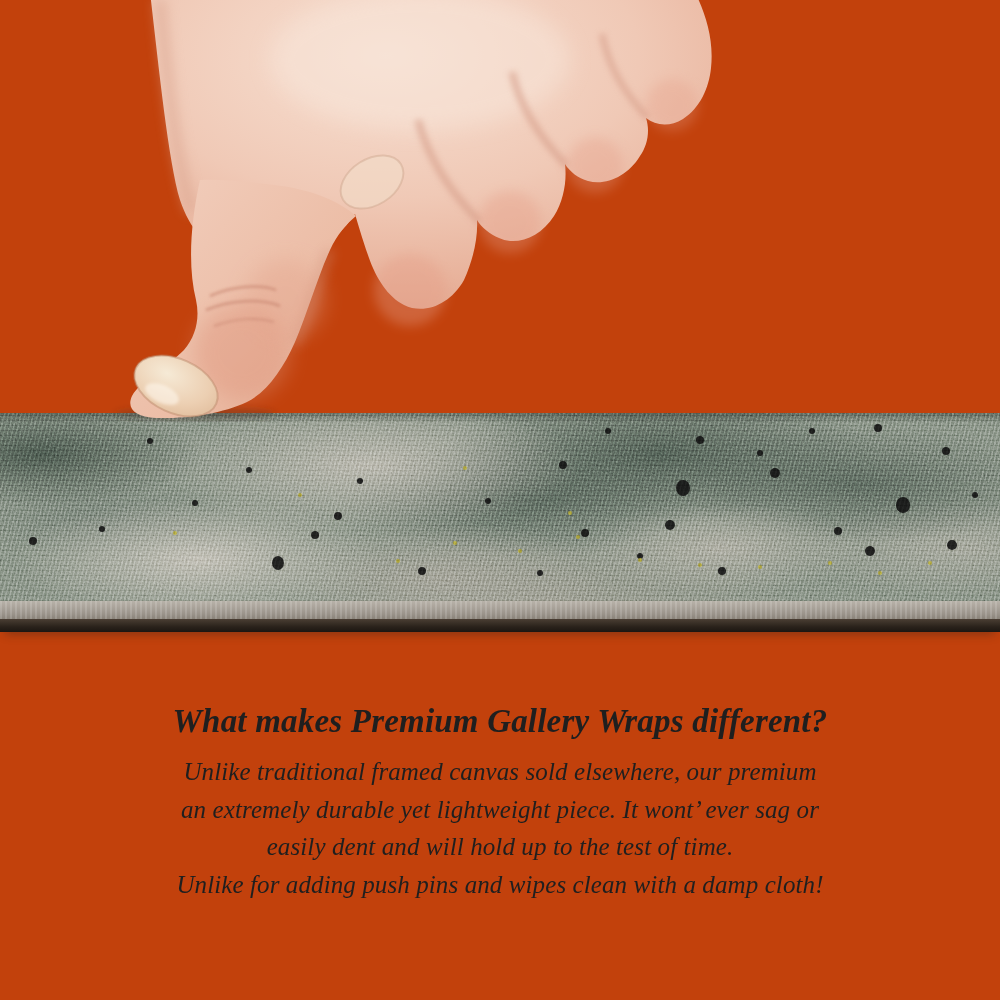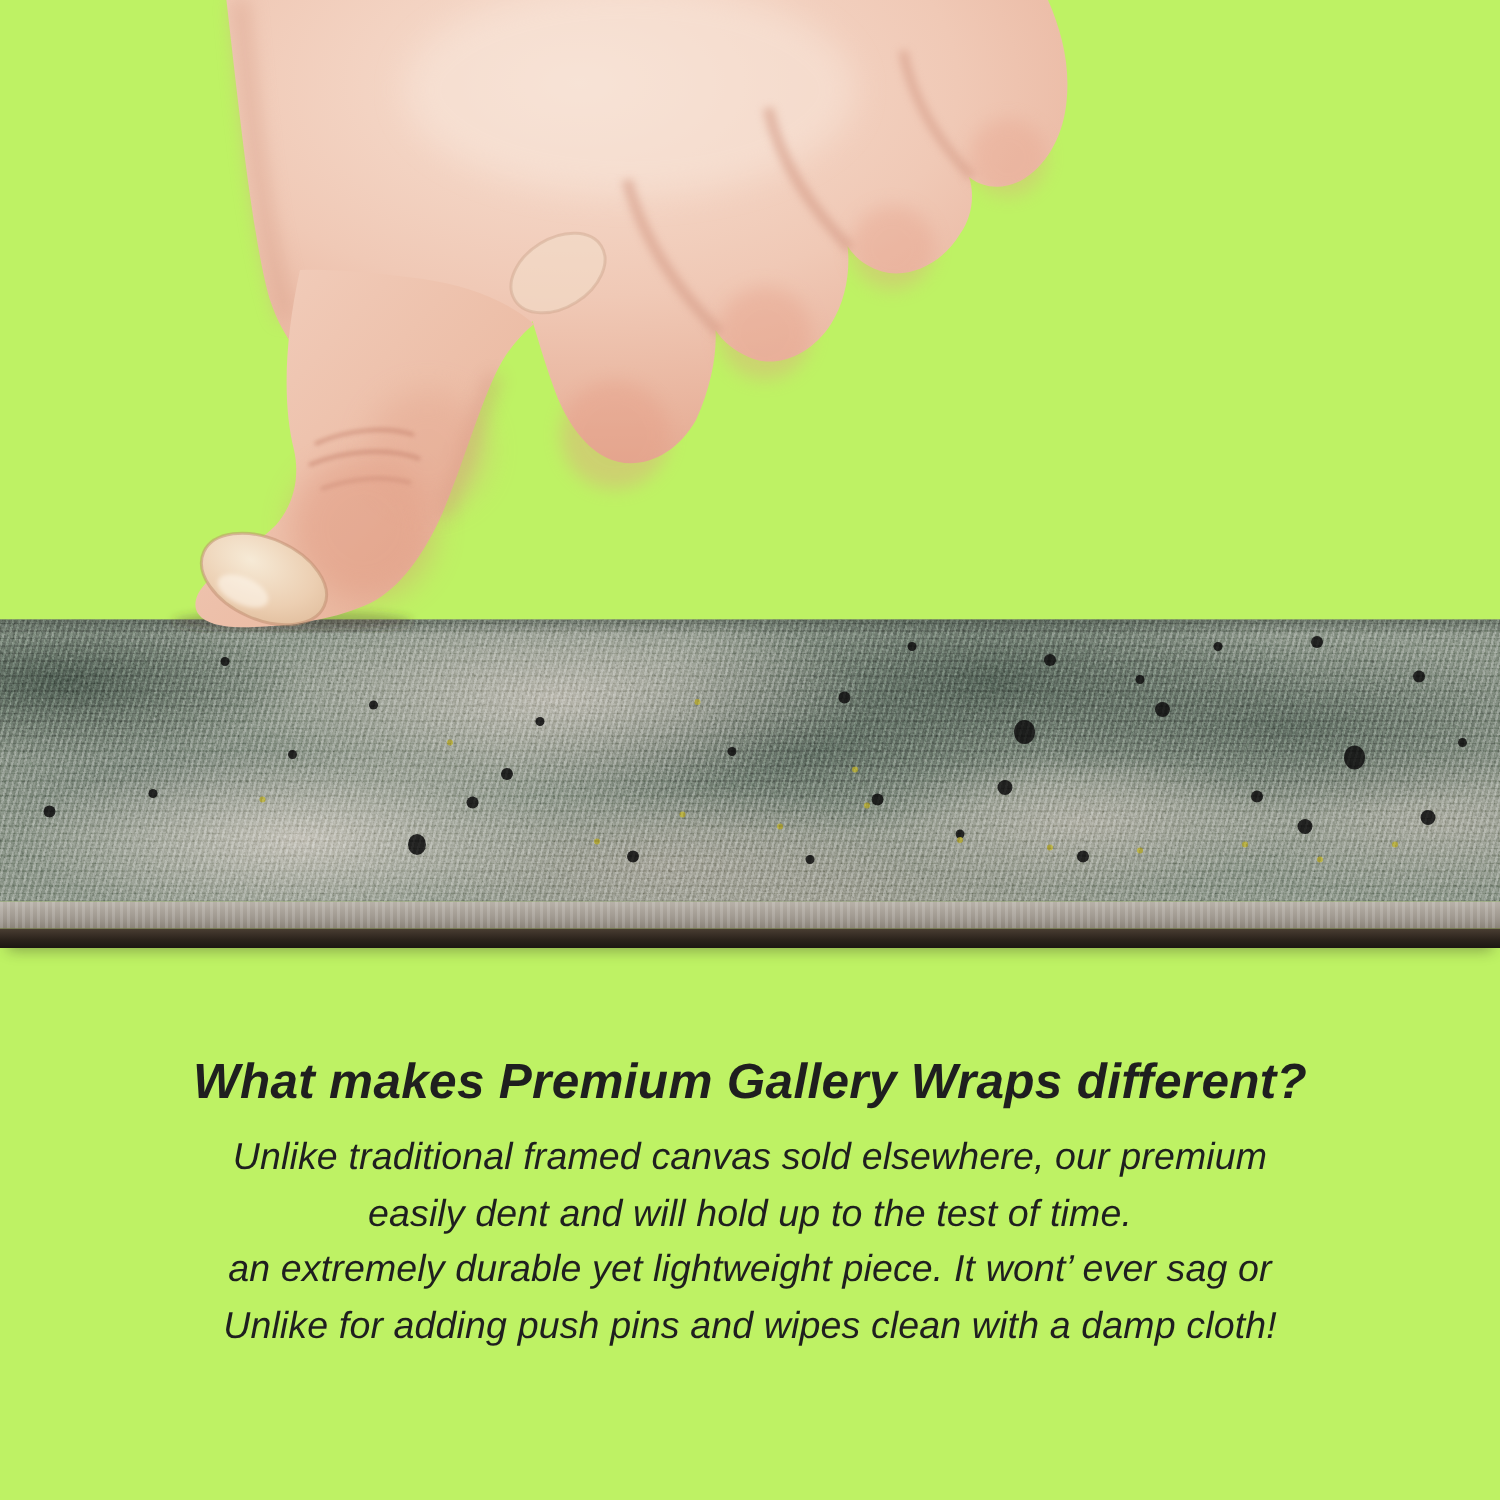--- a/index.html
+++ b/index.html
@@ -1,19 +1,19 @@
 <!DOCTYPE html>
 <html><head>
 <meta charset="utf-8">
 <style>
   html,body{margin:0;padding:0;background:#ffffff;}
   .stage{
     position:relative;width:1000px;height:1000px;margin:0 auto;
-    background:#bef264;overflow:hidden;
-    font-family:Liberation Sans, sans-serif;
+    background:#c2410c;overflow:hidden;
+    font-family:Liberation Serif, serif;
   }
   
   .photo-area{position:absolute;top:0;left:0;width:1000px;height:422px;z-index:3;}
   .photo-area svg{display:block;}
 
   
   .canvas-strip{
     position:absolute;top:413px;left:0;width:1000px;height:219px;z-index:2;
     box-shadow:0 7px 9px -5px rgba(40,35,30,.38);
   }
@@ -238,18 +238,18 @@
       <path d="M 214,326 C 236,318 258,317 274,322" fill="none" stroke="#c6836e" stroke-width="2" opacity="0.55" filter="url(#b2)"></path>
 
       <ellipse cx="176" cy="386" rx="44" ry="27" transform="rotate(24 176 386)" fill="url(#nailG)" stroke="rgba(190,140,110,0.5)" stroke-width="2"></ellipse>
       <ellipse cx="162" cy="394" rx="18" ry="9" transform="rotate(24 162 394)" fill="rgba(255,250,240,0.55)" filter="url(#b2)"></ellipse>
     </svg>
   </div>
 
   <div class="text-block">
     <h2 class="headline">What makes Premium Gallery Wraps different?</h2>
     <p class="copy-line">Unlike traditional framed canvas sold elsewhere, our premium</p>
+    <p class="copy-line">an extremely durable yet lightweight piece. It wont’ ever sag or</p>
     <p class="copy-line">easily dent and will hold up to the test of time.</p>
-    <p class="copy-line">an extremely durable yet lightweight piece. It wont’ ever sag or</p>
     <p class="copy-line">Unlike for adding push pins and wipes clean with a damp cloth!</p>
   </div>
 
 </div>
 
 </body></html>

